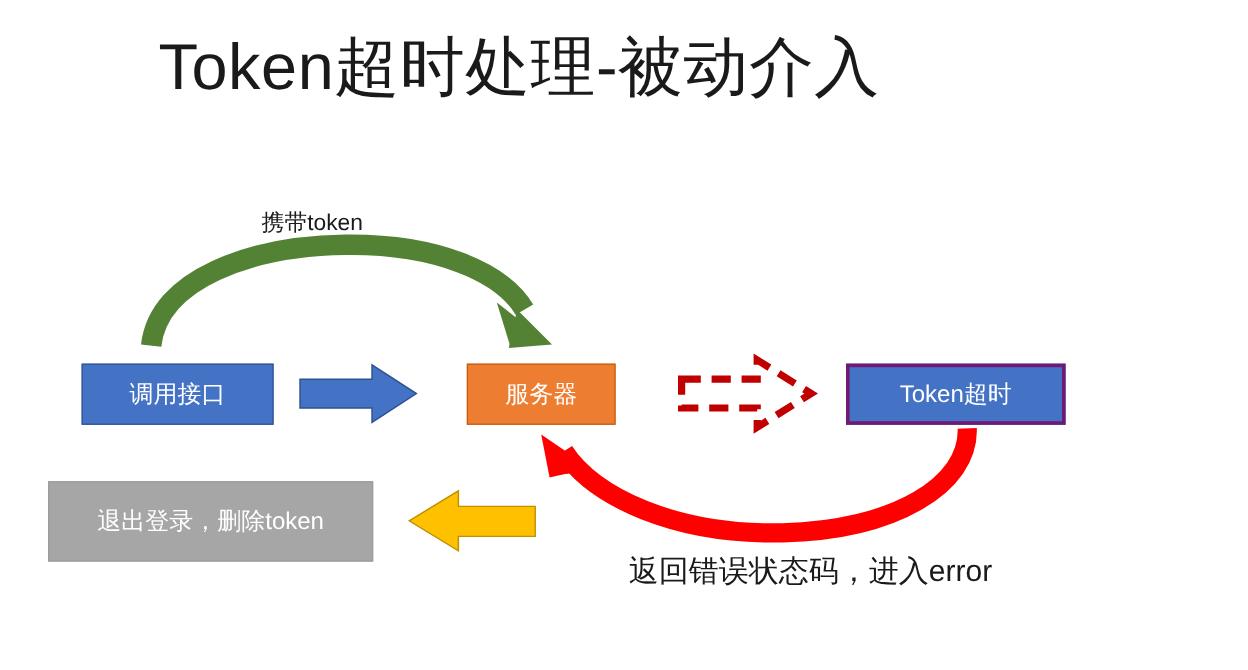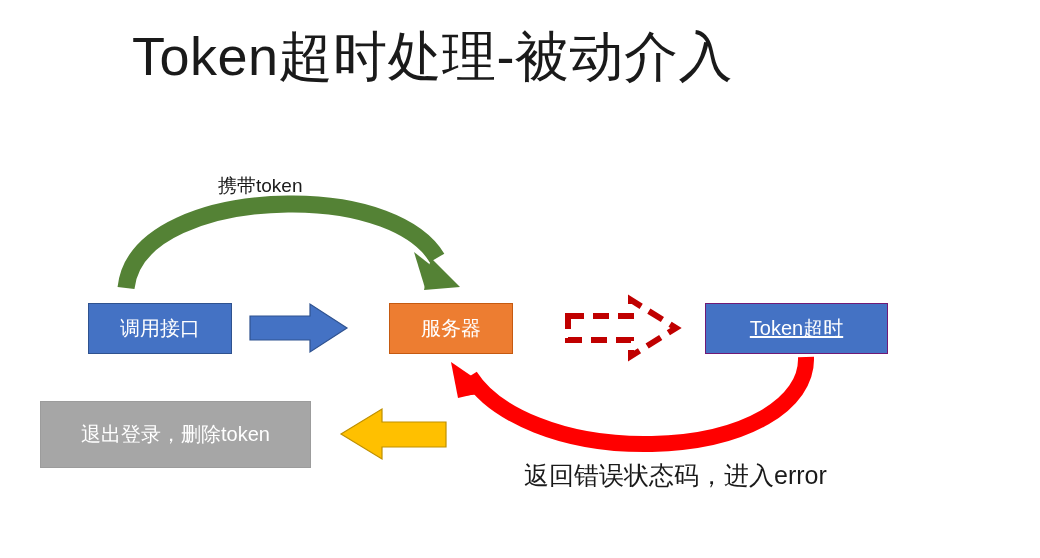--- a/index.html
+++ b/index.html
@@ -37,47 +37,45 @@
     display: flex;
     align-items: center;
     justify-content: center;
     color: #ffffff;
     white-space: nowrap;
   }
 
   #box-call-api {
     left: 68px;
     top: 303px;
-    width: 144px;
+    width: 160px;
     height: 51px;
     background: #4472C4;
     border: 1px solid #2F528F;
     font-size: 20px;
-    margin-left: 20px;
   }
 
   #box-server {
     left: 389px;
     top: 303px;
     width: 124px;
     height: 51px;
     background: #ED7D31;
     border: 1px solid #C55A11;
     font-size: 20px;
   }
 
   #box-token-expired {
     left: 705px;
     top: 303px;
     width: 183px;
     height: 51px;
     background: #4472C4;
-    border: 1px solid #701a75;
+    border: 3px solid #701a75;
     font-size: 20px;
-    text-decoration: underline;
   }
 
   #box-logout {
     left: 40px;
     top: 401px;
     width: 271px;
     height: 67px;
     background: #A6A6A6;
     border: 1px solid #9C9C9C;
     font-size: 20px;

